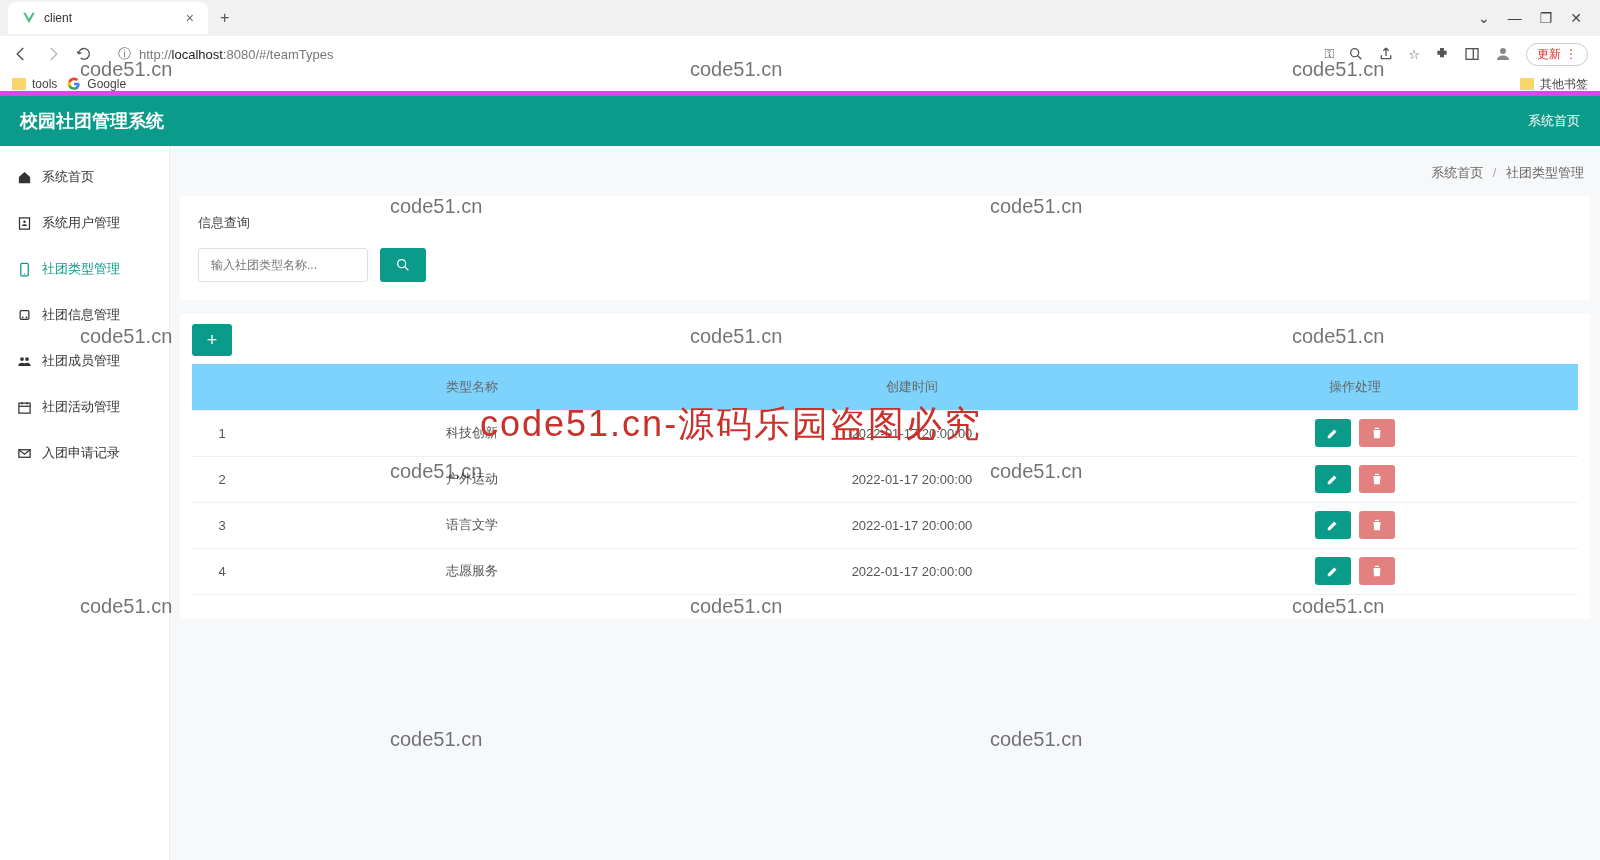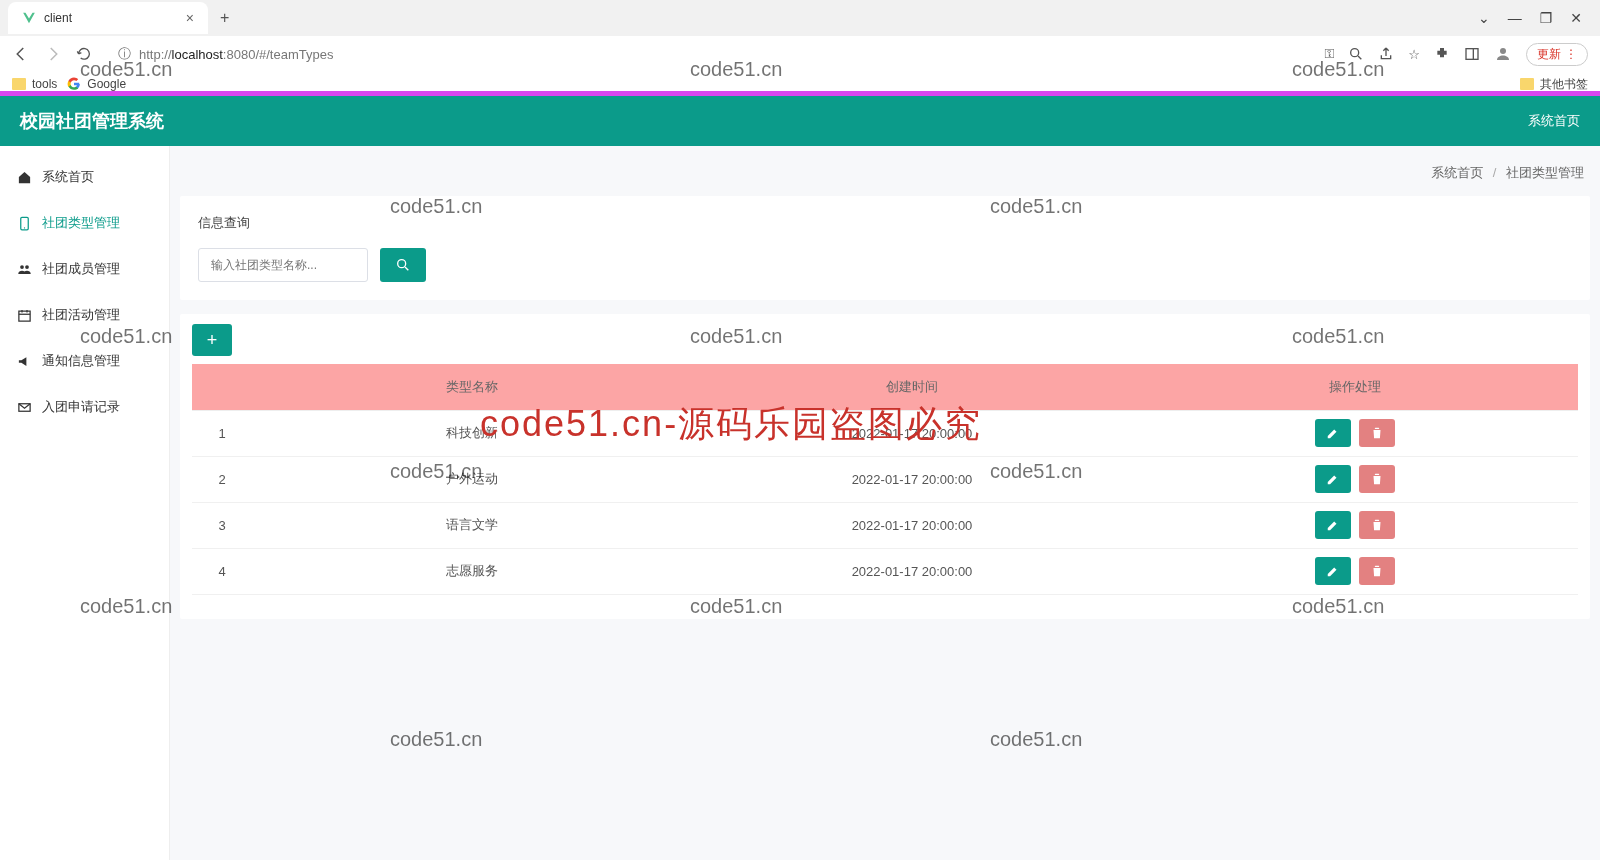--- a/index.html
+++ b/index.html
@@ -49,21 +49,21 @@
 .breadcrumb .sep { margin: 0 6px; color: #aaa; }
 .card { background: #fff; margin: 0 10px 14px; border-radius: 2px; padding: 18px 18px; }
 .card-title { font-size: 13px; color: #444; margin-bottom: 16px; }
 .search-row { display: flex; gap: 12px; }
 .search-input { width: 170px; height: 34px; border: 1px solid #dcdfe6; border-radius: 3px; padding: 0 12px; font-size: 12px; color: #0c4a6e; outline: none; }
 .search-btn { width: 46px; height: 34px; background: #0b9b8a; border: none; border-radius: 3px; color: #fff; cursor: pointer; display: flex; align-items: center; justify-content: center; }
 
 .table-card { background: #fff; margin: 0 10px; border-radius: 2px; padding: 10px 12px 24px; }
 .add-btn { width: 40px; height: 32px; background: #0b9b8a; border: none; border-radius: 3px; color: #fff; font-size: 18px; cursor: pointer; display: flex; align-items: center; justify-content: center; margin-bottom: 8px; }
 table { width: 100%; border-collapse: collapse; }
-thead th { height: 46px; font-size: 13px; font-weight: normal; color: #666; background: #fca5a5; border-bottom: 1px solid #eee; }
+thead th { height: 46px; font-size: 13px; font-weight: normal; color: #666; background: #7dd3fc; border-bottom: 1px solid #eee; }
 tbody td { height: 46px; text-align: center; font-size: 13px; color: #555; border-bottom: 1px solid #f0f0f0; }
 .col-num { width: 60px; }
 .col-name { width: 440px; }
 .col-time { width: 440px; }
 .col-action {}
 .act-btn { width: 36px; height: 28px; border: none; border-radius: 3px; color: #fff; cursor: pointer; display: inline-flex; align-items: center; justify-content: center; margin: 0 2px; }
 .act-edit { background: #0b9b8a; }
 .act-del { background: #e38181; }
 
 
@@ -184,28 +184,48 @@
 <div class="layout">
   <div class="sidebar">
     <div class="side-item">
       <span class="side-icon">
             <svg width="15" height="15" viewBox="0 0 24 24">
               <path fill="#333" d="M3 11l9-8 9 8v10H3z"></path>
             </svg>
           </span>
       <span>系统首页</span>
     </div>
+    <div class="side-item">
+      <span class="side-icon">
+            <svg width="15" height="15" viewBox="0 0 24 24">
+              <rect x="4" y="3" width="16" height="18" fill="none" stroke="#333" stroke-width="2"></rect>
+              <circle cx="12" cy="9" r="2" fill="#333"></circle>
+              <path fill="#333" d="M8 16c0-2 2-3 4-3s4 1 4 3z"></path>
+            </svg>
+          </span>
+      <span>系统用户管理</span>
+    </div>
     <div class="side-item active">
       <span class="side-icon">
             <svg width="15" height="15" viewBox="0 0 24 24">
               <rect x="6" y="2" width="12" height="20" rx="2" fill="none" stroke="#0b9b8a" stroke-width="2"></rect>
               <circle cx="12" cy="19" r="1" fill="#0b9b8a"></circle>
             </svg>
           </span>
       <span>社团类型管理</span>
+    </div>
+    <div class="side-item">
+      <span class="side-icon">
+            <svg width="15" height="15" viewBox="0 0 24 24">
+              <rect x="5" y="4" width="14" height="14" rx="2" fill="none" stroke="#333" stroke-width="2"></rect>
+              <circle cx="9" cy="15" r="1.5" fill="#333"></circle>
+              <circle cx="15" cy="15" r="1.5" fill="#333"></circle>
+            </svg>
+          </span>
+      <span>社团信息管理</span>
     </div>
     <div class="side-item">
       <span class="side-icon">
             <svg width="15" height="15" viewBox="0 0 24 24">
               <circle cx="8" cy="8" r="3" fill="#333"></circle>
               <circle cx="16" cy="8" r="3" fill="#333"></circle>
               <path fill="#333" d="M2 19c0-3 3-5 6-5s6 2 6 5zm8 0c0-3 3-5 6-5s6 2 6 5z"></path>
             </svg>
           </span>
       <span>社团成员管理</span>
@@ -213,28 +233,20 @@
     <div class="side-item">
       <span class="side-icon">
             <svg width="15" height="15" viewBox="0 0 24 24">
               <rect x="3" y="5" width="18" height="16" fill="none" stroke="#333" stroke-width="2"></rect>
               <line x1="3" y1="10" x2="21" y2="10" stroke="#333" stroke-width="2"></line>
               <line x1="8" y1="3" x2="8" y2="7" stroke="#333" stroke-width="2"></line>
               <line x1="16" y1="3" x2="16" y2="7" stroke="#333" stroke-width="2"></line>
             </svg>
           </span>
       <span>社团活动管理</span>
-    </div>
-    <div class="side-item">
-      <span class="side-icon">
-            <svg width="15" height="15" viewBox="0 0 24 24">
-              <path fill="#333" d="M3 10v4h4l8 5V5l-8 5z"></path>
-            </svg>
-          </span>
-      <span>通知信息管理</span>
     </div>
     <div class="side-item">
       <span class="side-icon">
             <svg width="15" height="15" viewBox="0 0 24 24">
               <rect x="3" y="6" width="18" height="12" fill="none" stroke="#333" stroke-width="2"></rect>
               <path fill="none" stroke="#333" stroke-width="2" d="M3 6l9 7 9-7"></path>
             </svg>
           </span>
       <span>入团申请记录</span>
     </div>

